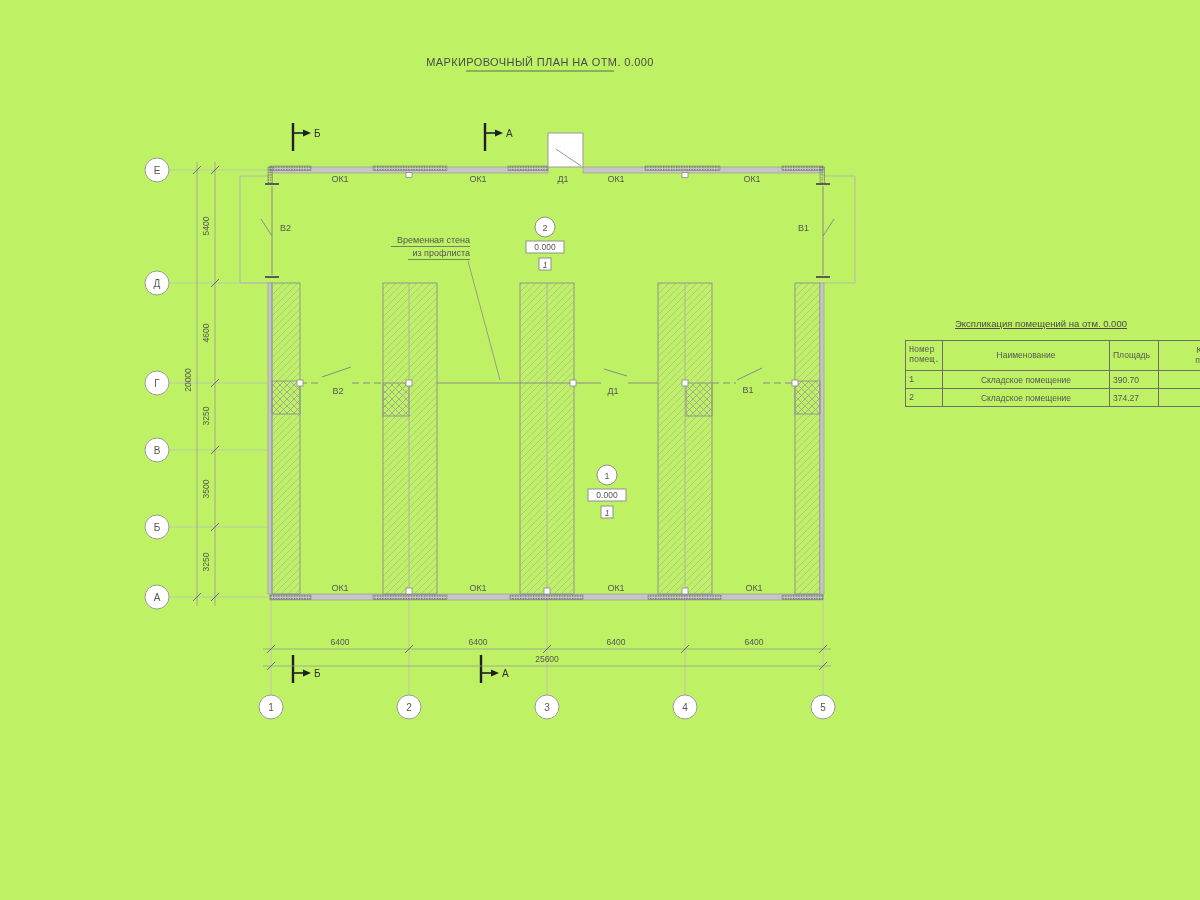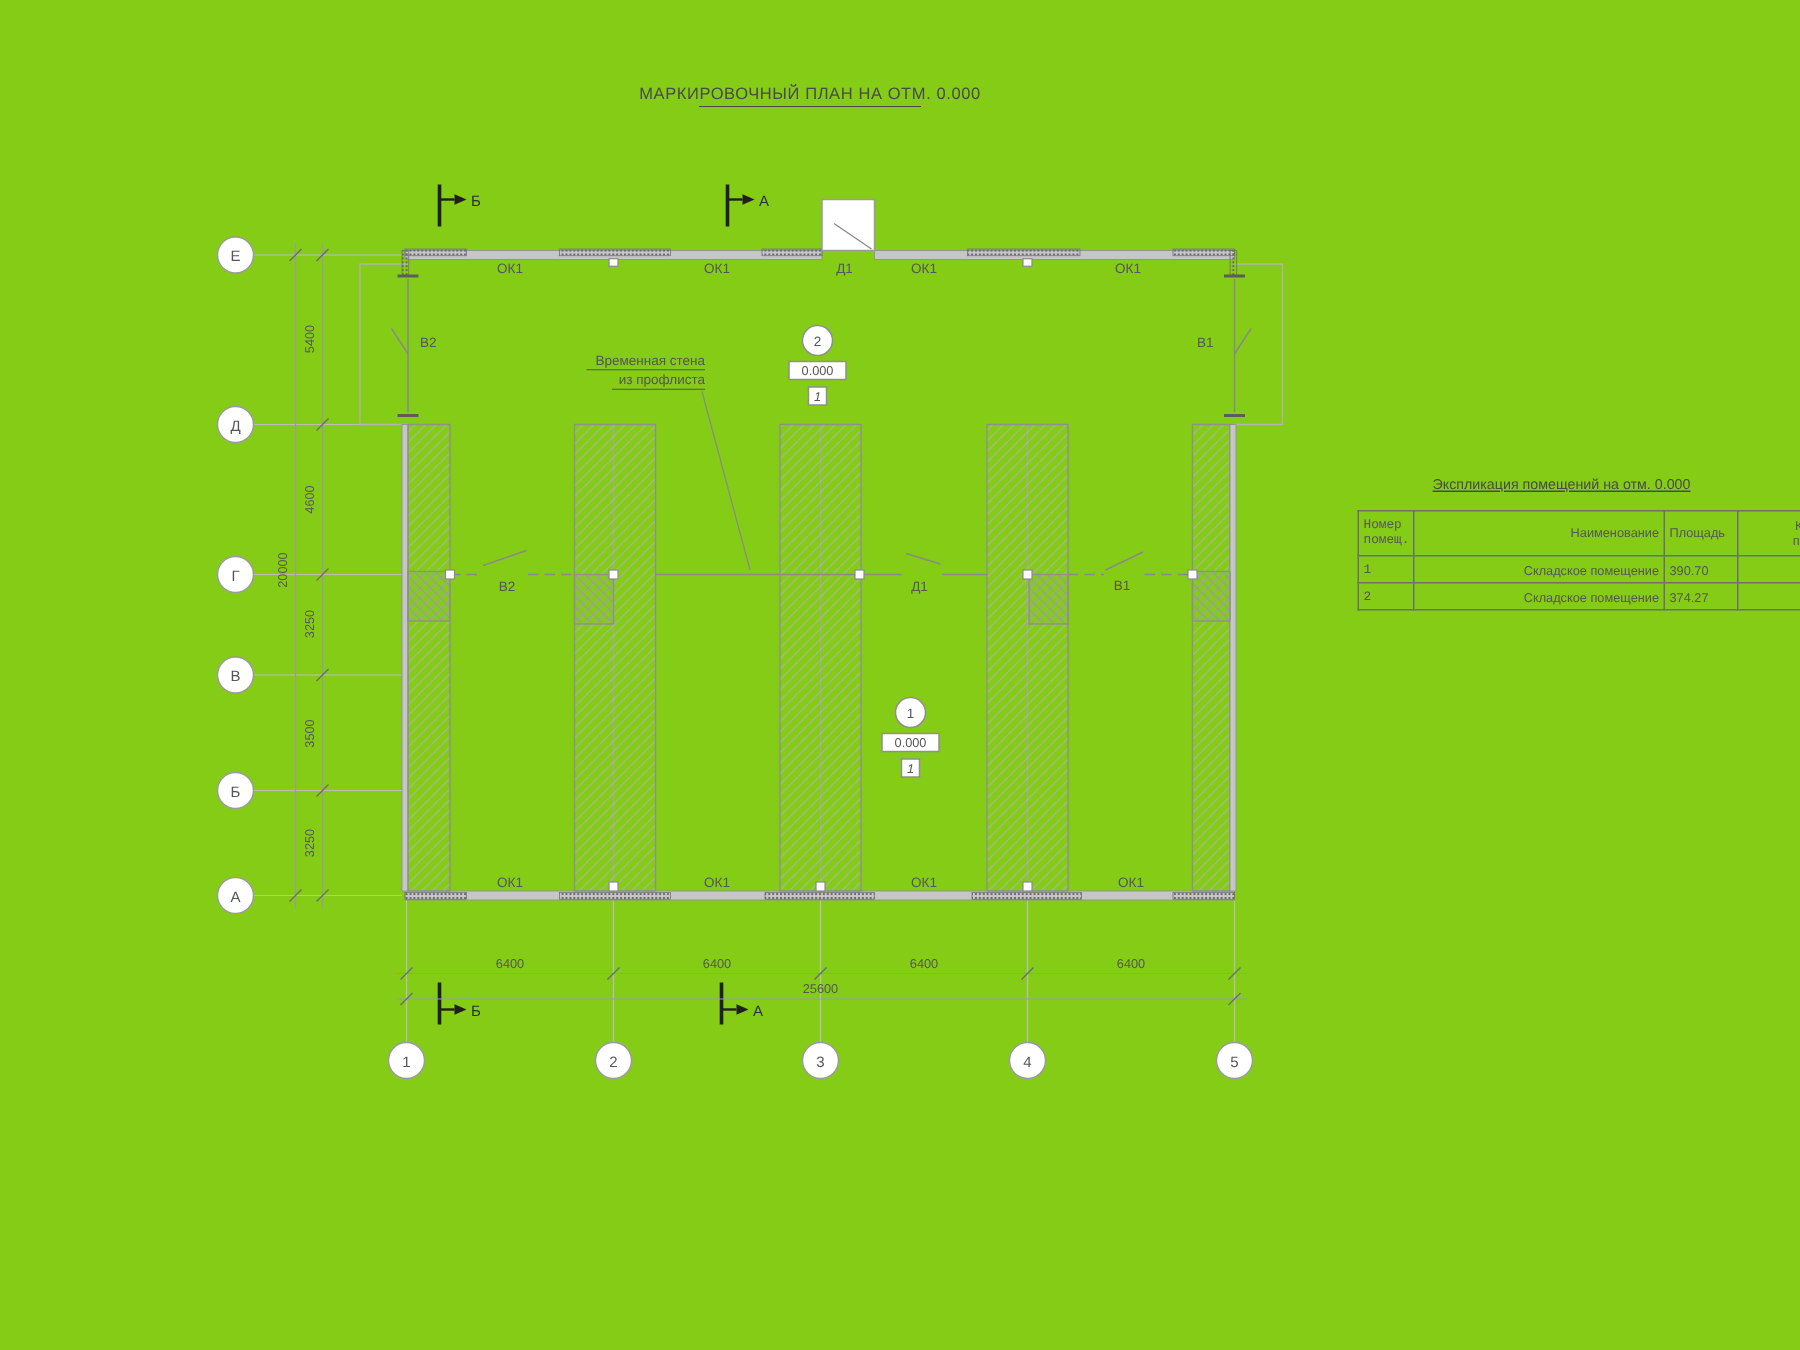--- a/index.html
+++ b/index.html
@@ -1,33 +1,33 @@
 <!DOCTYPE html>
 <html><head>
 <meta charset="utf-8">
 <style>
   html,body{margin:0;padding:0;background:#ffffff;}
-  #stage{position:relative;width:1200px;height:900px;background:#84cc16;overflow:hidden;
+  #stage{position:relative;width:1200px;height:900px;background:#bef264;overflow:hidden;
          font-family:"Liberation Sans", sans-serif;}
   #plan-svg{position:absolute;left:0;top:0;}
   svg text{fill:#565656;font-family:"Liberation Sans", sans-serif;}
   .lbl{font-size:9px;}
   .dim{font-size:8.5px;}
   .axlbl{font-size:10px;}
   .seclbl{font-size:10px;fill:#2e2e2e;}
   .ttl{font-size:11px;fill:#4a4a4a;letter-spacing:0.4px;}
   
   #expl{position:absolute;left:905px;top:318px;width:272px;color:#565656;}
   #expl .t-title{font-size:9.5px;text-align:center;text-decoration:underline;margin:0 0 11px 0;color:#4a4a4a;}
   #expl table{border-collapse:collapse;width:272px;table-layout:fixed;font-size:8.5px;color:#565656;}
   #expl th,#expl td{border:1px solid #6e6e6e;padding:1px 3px;overflow:hidden;}
   #expl th{font-weight:normal;text-align:center;height:27px;line-height:1.15;}
   #expl td{height:15px;}
   #expl .c-num{width:30px;text-align:left;font-family:Liberation Mono, monospace;}
-  #expl .c-name{width:160px;text-align:right;margin-top:24px;}
+  #expl .c-name{width:160px;text-align:center;margin-top:24px;}
   #expl .c-area{width:42px;text-align:left;}
   #expl .c-cat{width:26px;text-align:center;padding-left:32px;}
   #expl .total-lbl{text-align:right;font-style:italic;}
 </style>
 </head>
 <body>
 
 <div id="stage">
 
 <svg id="plan-svg" width="1200" height="900" viewBox="0 0 1200 900">

